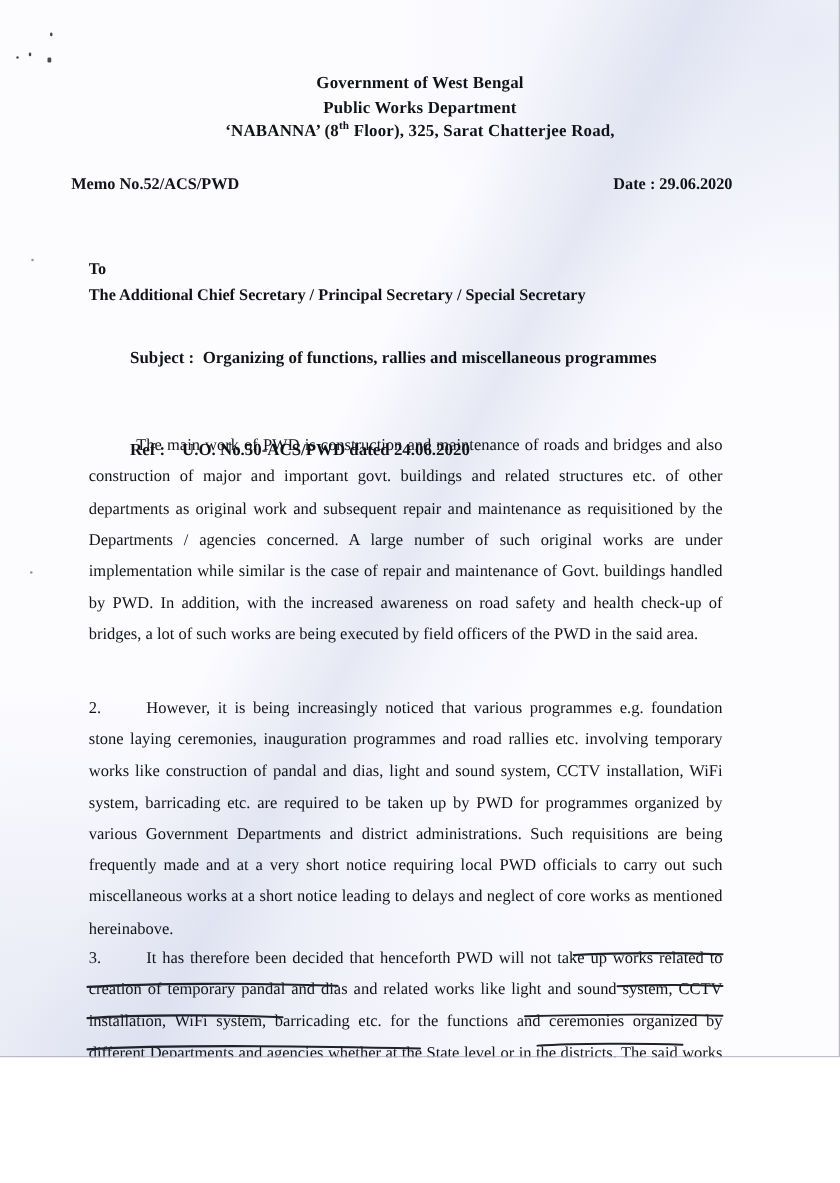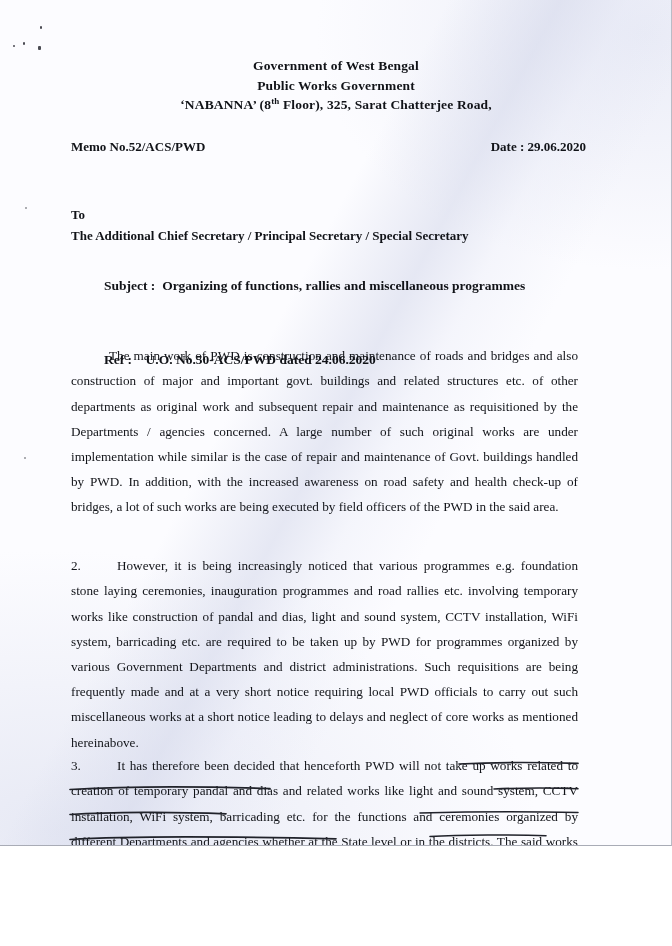--- a/index.html
+++ b/index.html
@@ -63,21 +63,21 @@
   }
   .letterhead div { white-space: nowrap; }
   .letterhead sup {
     font-size: 9px;
     vertical-align: super;
     line-height: 0;
   }
 
   .memo-row {
     position: absolute;
-    left: 71px;
+    left: 57px;
     right: 86px;
     top: 139px;
     display: flex;
     justify-content: space-between;
     align-items: flex-start;
     font-weight: bold;
     font-size: 13px;
   }
 
   .to-block {
@@ -180,21 +180,21 @@
   <span class="speck" style="left:23px;top:42px;width:2px;height:3px;"></span>
   <span class="speck" style="left:40px;top:26px;width:2px;height:3px;"></span>
   <span class="speck" style="left:13px;top:45px;width:2px;height:2px;"></span>
   <span class="speck" style="left:25px;top:207px;width:2px;height:2px;opacity:.5;"></span>
   <span class="speck" style="left:24px;top:457px;width:2px;height:2px;opacity:.5;"></span>
   <span class="speck" style="left:19px;top:935px;width:3px;height:3px;opacity:.6;"></span>
   <span class="speck" style="left:357px;top:941px;width:3px;height:2px;opacity:.6;"></span>
 
   <div class="letterhead">
     <div>Government of West Bengal</div>
-    <div>Public Works Government</div>
+    <div>Public Works Department</div>
     <div><span>‘NABANNA’ (8</span><sup>th</sup><span> Floor), 325, Sarat Chatterjee Road,</span></div>
   </div>
 
   <div class="memo-row">
     <span>Memo No.52/ACS/PWD</span>
     <span>Date : 29.06.2020</span>
   </div>
 
   <div class="to-block">
     <div>To</div>

